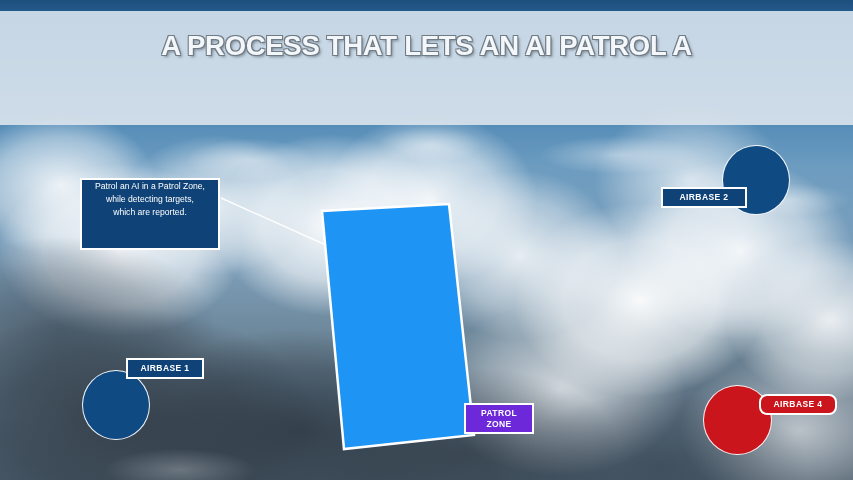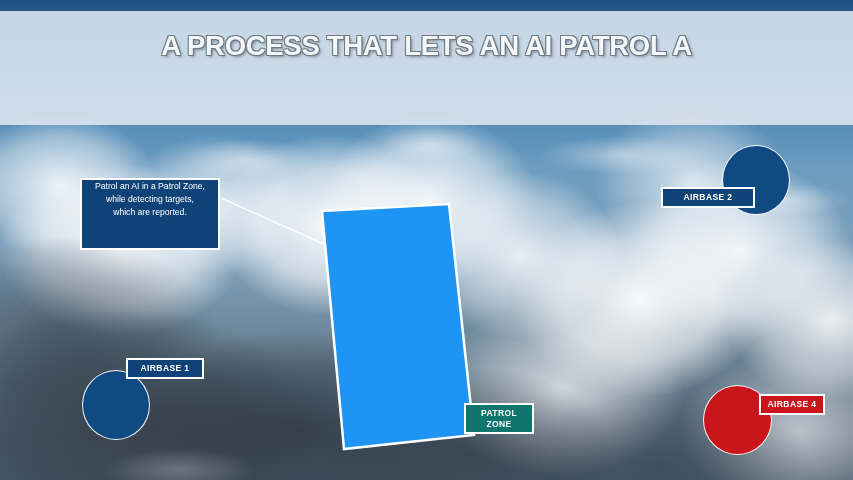--- a/index.html
+++ b/index.html
@@ -168,21 +168,21 @@
     font-size: 8.5px;
     font-weight: bold;
     letter-spacing: 0.4px;
     z-index: 7;
     white-space: pre-line;
     line-height: 11px;
     text-align: center;
   }
   .badge-navy { background: #0f4377; }
   .badge-red  { background: #c9151b; }
-  .badge-cyan { background: #0f766e; }
+  .badge-cyan { background: #6d28d9; }
 </style>
 </head>
 <body>
 
 <div id="slide">
 
   <div class="bg-layer bg-sky"></div>
   <div class="bg-layer bg-clouds-1"></div>
   <div class="bg-layer bg-clouds-2"></div>
   <div class="bg-layer bg-shadow"></div>
@@ -208,20 +208,20 @@
   <div class="circle circle-red" style="left:703px; top:385px; width:69px; height:70px;"></div>
 
   <div class="callout">
     <div class="callout-text">Patrol an AI in a Patrol Zone,
 while detecting targets,
 which are reported.</div>
   </div>
 
   <div class="badge badge-navy" style="left:126px; top:358px; width:78px; height:21px;">AIRBASE 1</div>
 
-  <div class="badge badge-navy" style="left:661px; top:187px; width:94px; height:21px;">AIRBASE 2</div>
-
-  <div class="badge badge-red" style="left:759px; top:394px; width:66px; height:21px;">AIRBASE 4</div>
+  <div class="badge badge-navy" style="left:661px; top:187px; width:86px; height:21px;">AIRBASE 2</div>
+
+  <div class="badge badge-red" style="left:759px; top:394px; width:78px; height:21px;border-radius:8px;">AIRBASE 4</div>
 
   <div class="badge badge-cyan" style="left:464px; top:403px; width:70px; height:31px;">PATROL
 ZONE</div>
 
 </div>
 
 </body></html>

